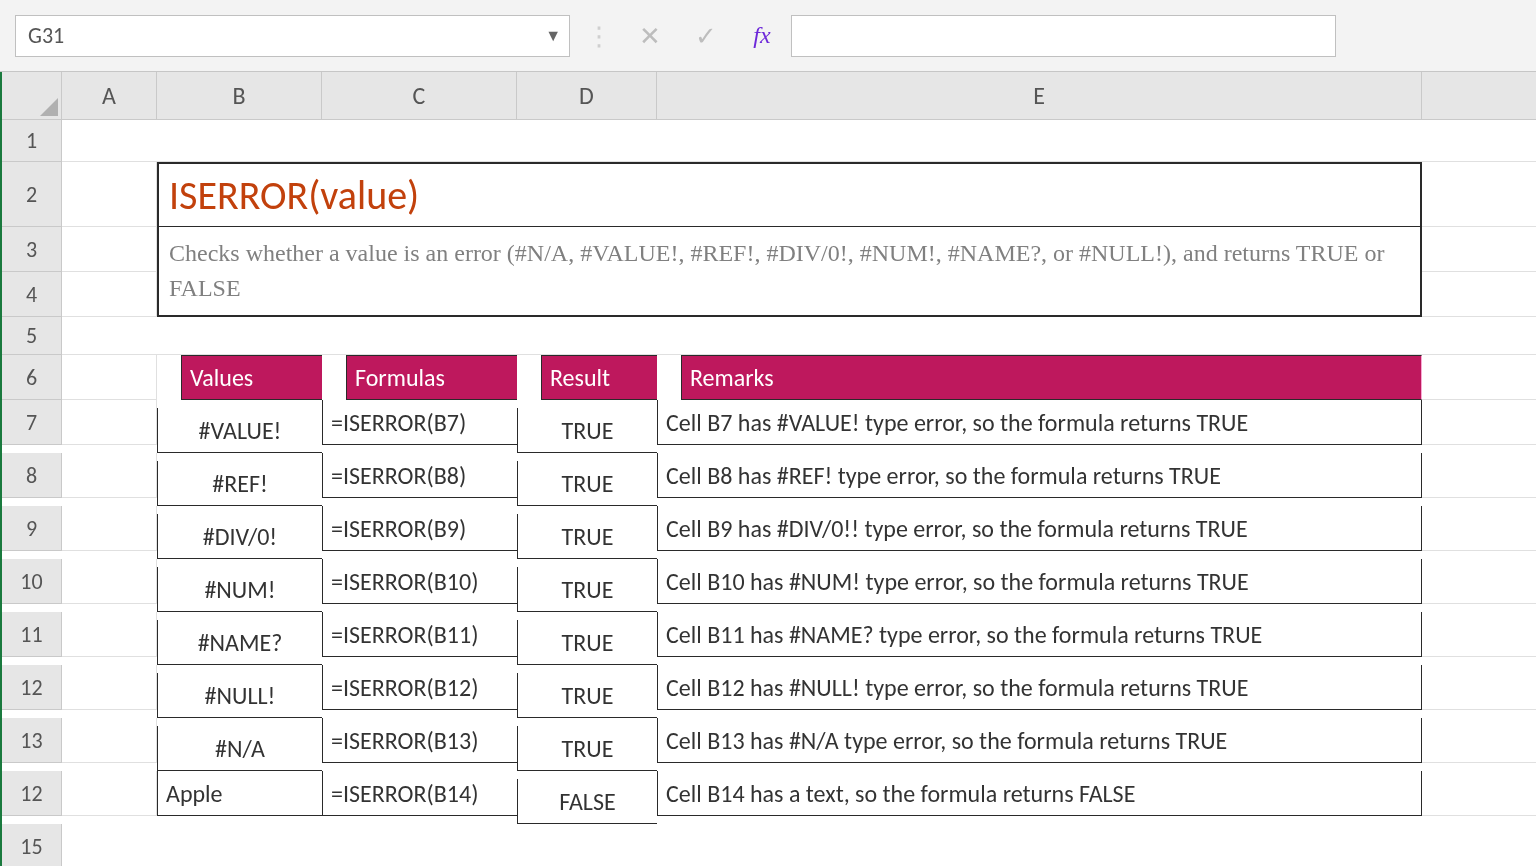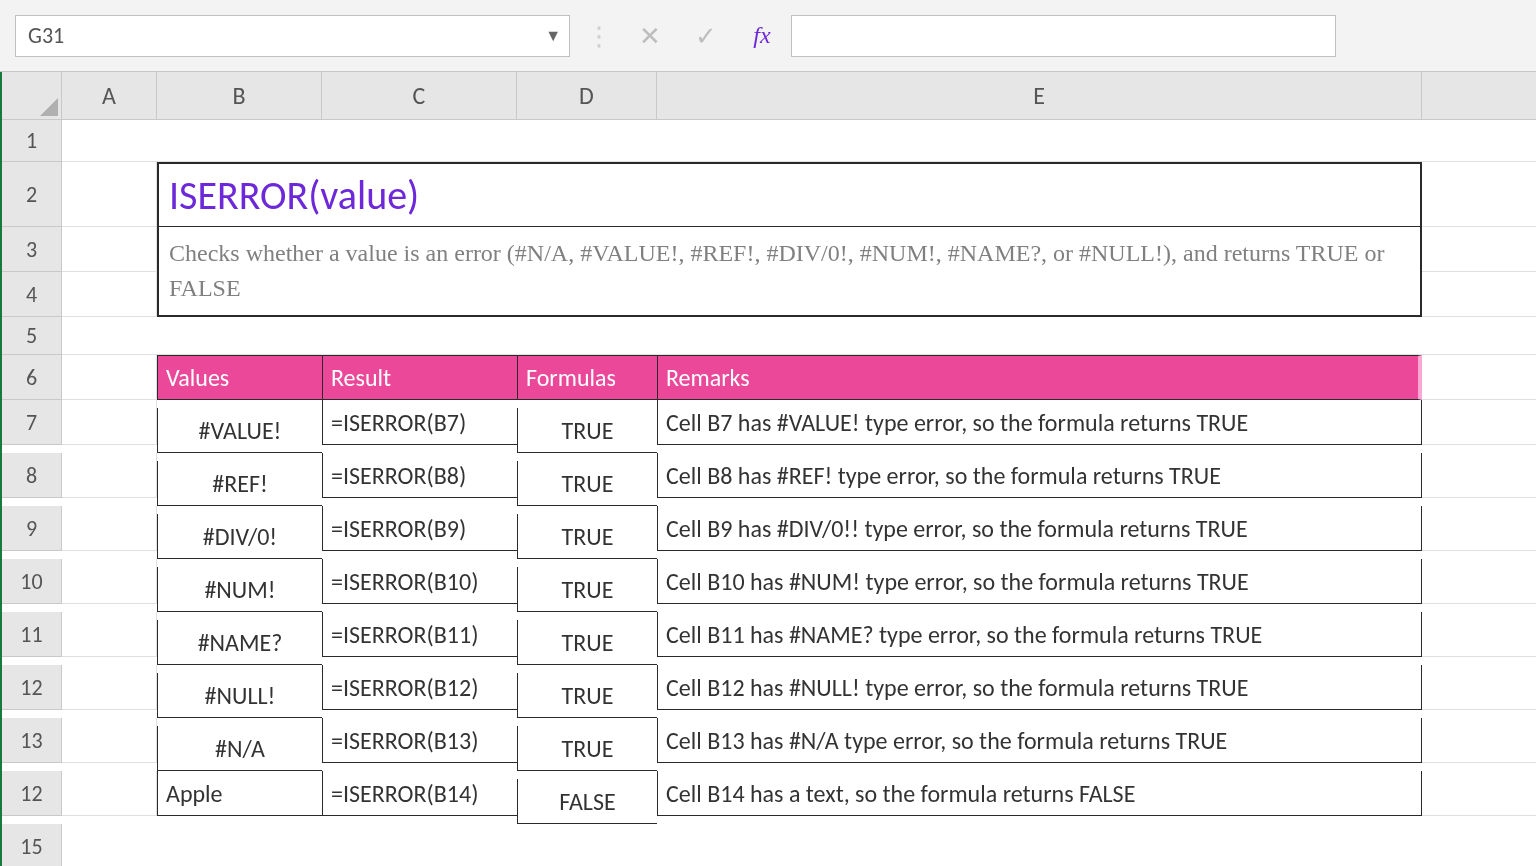--- a/index.html
+++ b/index.html
@@ -115,48 +115,49 @@
   .h-row5 { height: 38px; }
 
   
   .title-cell {
     border: 2px solid #2a2a2a;
     border-bottom: 1px solid #2a2a2a;
     display: flex;
     align-items: center;
     padding: 0 10px;
     font-size: 40px;
-    color: #6d28d9;
+    color: #c2410c;
     font-weight: 400;
   }
   .desc-cell {
     border-left: 2px solid #2a2a2a;
     border-right: 2px solid #2a2a2a;
     border-bottom: 2px solid #2a2a2a;
     padding: 6px 10px;
     font-size: 24px;
     color: #808080;
     line-height: 1.45;
     display: flex;
     align-items: center;
     font-family: Liberation Serif, serif;
   }
 
   
   .thead {
-    background: #ec4899;
+    background: #be185d;
     color: #ffffff;
     font-size: 24px;
     display: flex;
     align-items: center;
     padding: 0 8px;
     border: 1px solid #2a2a2a;
     border-right: none;
-  }
-  .thead:last-child, .thead.e { border-right: 4px solid #f9a8d4; }
+    margin-left: 24px;
+  }
+  .thead:last-child, .thead.e { border-right: 1px solid #f9a8d4; }
 
   .tcell {
     border: 1px solid #2a2a2a;
     border-top: none;
     border-right: none;
     font-size: 24px;
     color: #333;
     display: flex;
     align-items: center;
     padding: 0 8px;
@@ -213,22 +214,22 @@
   <div class="row-header" style="height:45px">4</div>
   <div class="cell" style="height:45px"></div>
   <div class="blankF" style="height:45px"></div>
 
   <div class="row-header h-row5">5</div>
   <div class="cell h-row5" style="grid-column:2/8"></div>
 
   <div class="row-header h-row">6</div>
   <div class="cell h-row"></div>
   <div class="thead h-row">Values</div>
+  <div class="thead h-row">Formulas</div>
   <div class="thead h-row">Result</div>
-  <div class="thead h-row">Formulas</div>
   <div class="thead e h-row">Remarks</div>
   <div class="blankF h-row"></div>
 
   <div class="row-header h-row">7</div>
   <div class="cell h-row"></div>
   <div class="tcell center h-row">#VALUE!</div>
   <div class="tcell h-row">=ISERROR(B7)</div>
   <div class="tcell center h-row">TRUE</div>
   <div class="tcell e h-row">Cell B7 has #VALUE! type error, so the formula returns TRUE</div>
   <div class="blankF h-row"></div>

